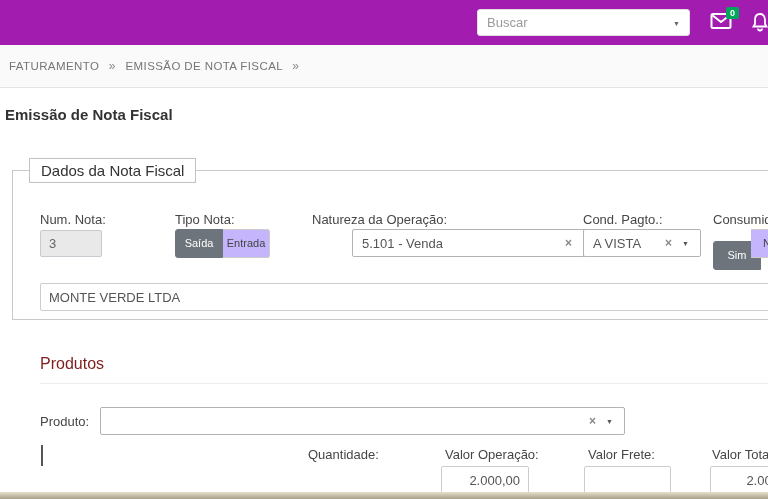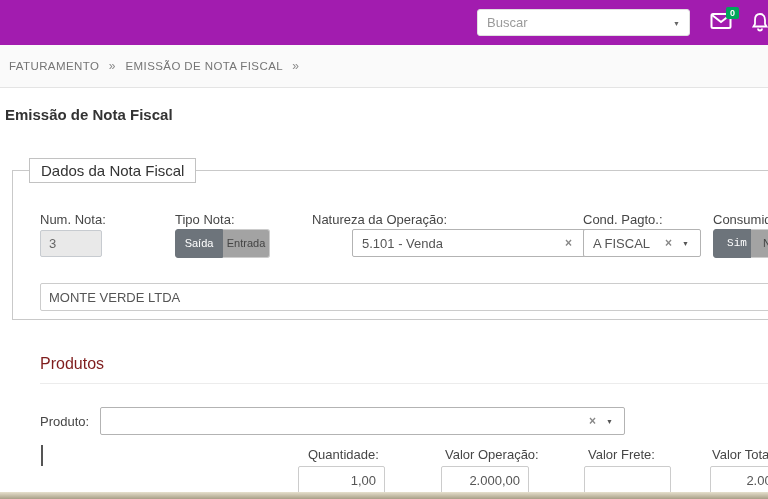--- a/index.html
+++ b/index.html
@@ -41,21 +41,21 @@
   .txt-input:disabled, .txt-input.disabled { background:#e9e9e9; border-color:#c7cbd0; color:#666; }
 
   .sel { position:absolute; height:28px; border:1px solid #b3b3b3; background:#fff; border-radius:2px; }
   .sel .sel-text { position:absolute; left:9px; top:6px; font-size:13px; color:#555; white-space:nowrap; }
   .sel .clear-x { position:absolute; top:6px; font-size:12px; font-weight:bold; color:#888; cursor:pointer; }
   .sel .dd-caret { position:absolute; top:10px; font-size:7px; color:#555; cursor:pointer; line-height:7px; }
 
   .tgl { position:absolute; height:29px; font-size:11px; text-align:center; cursor:pointer; }
   .tgl-on  { background:#6d747b; color:#fff; border:1px solid #6d747b; border-radius:3px 0 0 3px;
     line-height:27px; }
-  .tgl-off { background:#a3a3a3; color:#444; border:1px solid #ccc; border-left:none;
+  .tgl-off { background:#c4b5fd; color:#444; border:1px solid #ccc; border-left:none;
     border-radius:0 3px 3px 0; line-height:27px; }
 
   
   .sec-title { position:absolute; left:40px; top:355px; font-size:16px; color:#7f1d1d; }
   .sec-rule { position:absolute; left:40px; top:383px; width:728px; border-top:1px solid #ececec; }
 
   .num-input { text-align:right; }
   .text-cursor { position:absolute; left:41px; top:445px; width:2px; height:21px; background:#555; }
 
   
@@ -113,44 +113,43 @@
 
   <span class="fld-label" style="left:312px; top:212px;">Natureza da Operação:</span>
   <div class="sel" style="left:312px; top:229px; width:253px;margin-left:40px;">
     <span class="sel-text">5.101 - Venda</span>
     <span class="clear-x" style="right:32px;">×</span>
     <span class="dd-caret" style="right:13px;">▼</span>
   </div>
 
   <span class="fld-label" style="left:583px; top:212px;">Cond. Pagto.:</span>
   <div class="sel" style="left:583px; top:229px; width:118px;">
-    <span class="sel-text">A FISCAL</span>
+    <span class="sel-text">A VISTA</span>
     <span class="clear-x" style="right:28px;">×</span>
     <span class="dd-caret" style="right:11px;">▼</span>
   </div>
 
   <span class="fld-label" style="left:713px; top:212px;">Consumidor Final:</span>
-  <div class="tgl tgl-on" style="left:713px; top:229px; width:48px;font-family:Liberation Mono, monospace;">Sim</div>
+  <div class="tgl tgl-on" style="left:713px; top:241px; width:48px;">Sim</div>
   <div class="tgl tgl-off" style="left:751px; top:229px; width:45px;">Não</div>
 
   <input class="txt-input" style="left: 40px; top: 283px; width: 860px; height: 28px;" value="MONTE VERDE LTDA">
 
   <div class="sec-title">Produtos</div>
   <div class="sec-rule"></div>
 
   <span class="fld-label" style="left:40px; top:414px;">Produto:</span>
   <div class="sel" style="left:100px; top:407px; width:525px;">
     <span class="clear-x" style="right:28px;">×</span>
     <span class="dd-caret" style="right:11px;">▼</span>
   </div>
 
   <div class="text-cursor"></div>
 
   <span class="fld-label" style="left:308px; top:447px;">Quantidade:</span>
-  <input class="txt-input num-input" style="left: 298px; top: 466px; width: 87px; height: 28px;" value="1,00">
 
   <span class="fld-label" style="left:445px; top:447px;">Valor Operação:</span>
   <input class="txt-input num-input" style="left: 441px; top: 466px; width: 88px; height: 28px;" value="2.000,00">
 
   <span class="fld-label" style="left:588px; top:447px;">Valor Frete:</span>
   <input class="txt-input num-input" style="left: 584px; top: 466px; width: 87px; height: 28px;">
 
   <span class="fld-label" style="left:712px; top:447px;">Valor Total:</span>
   <input class="txt-input num-input" style="left: 710px; top: 466px; width: 96px; height: 28px;" value="2.000,00">
 

